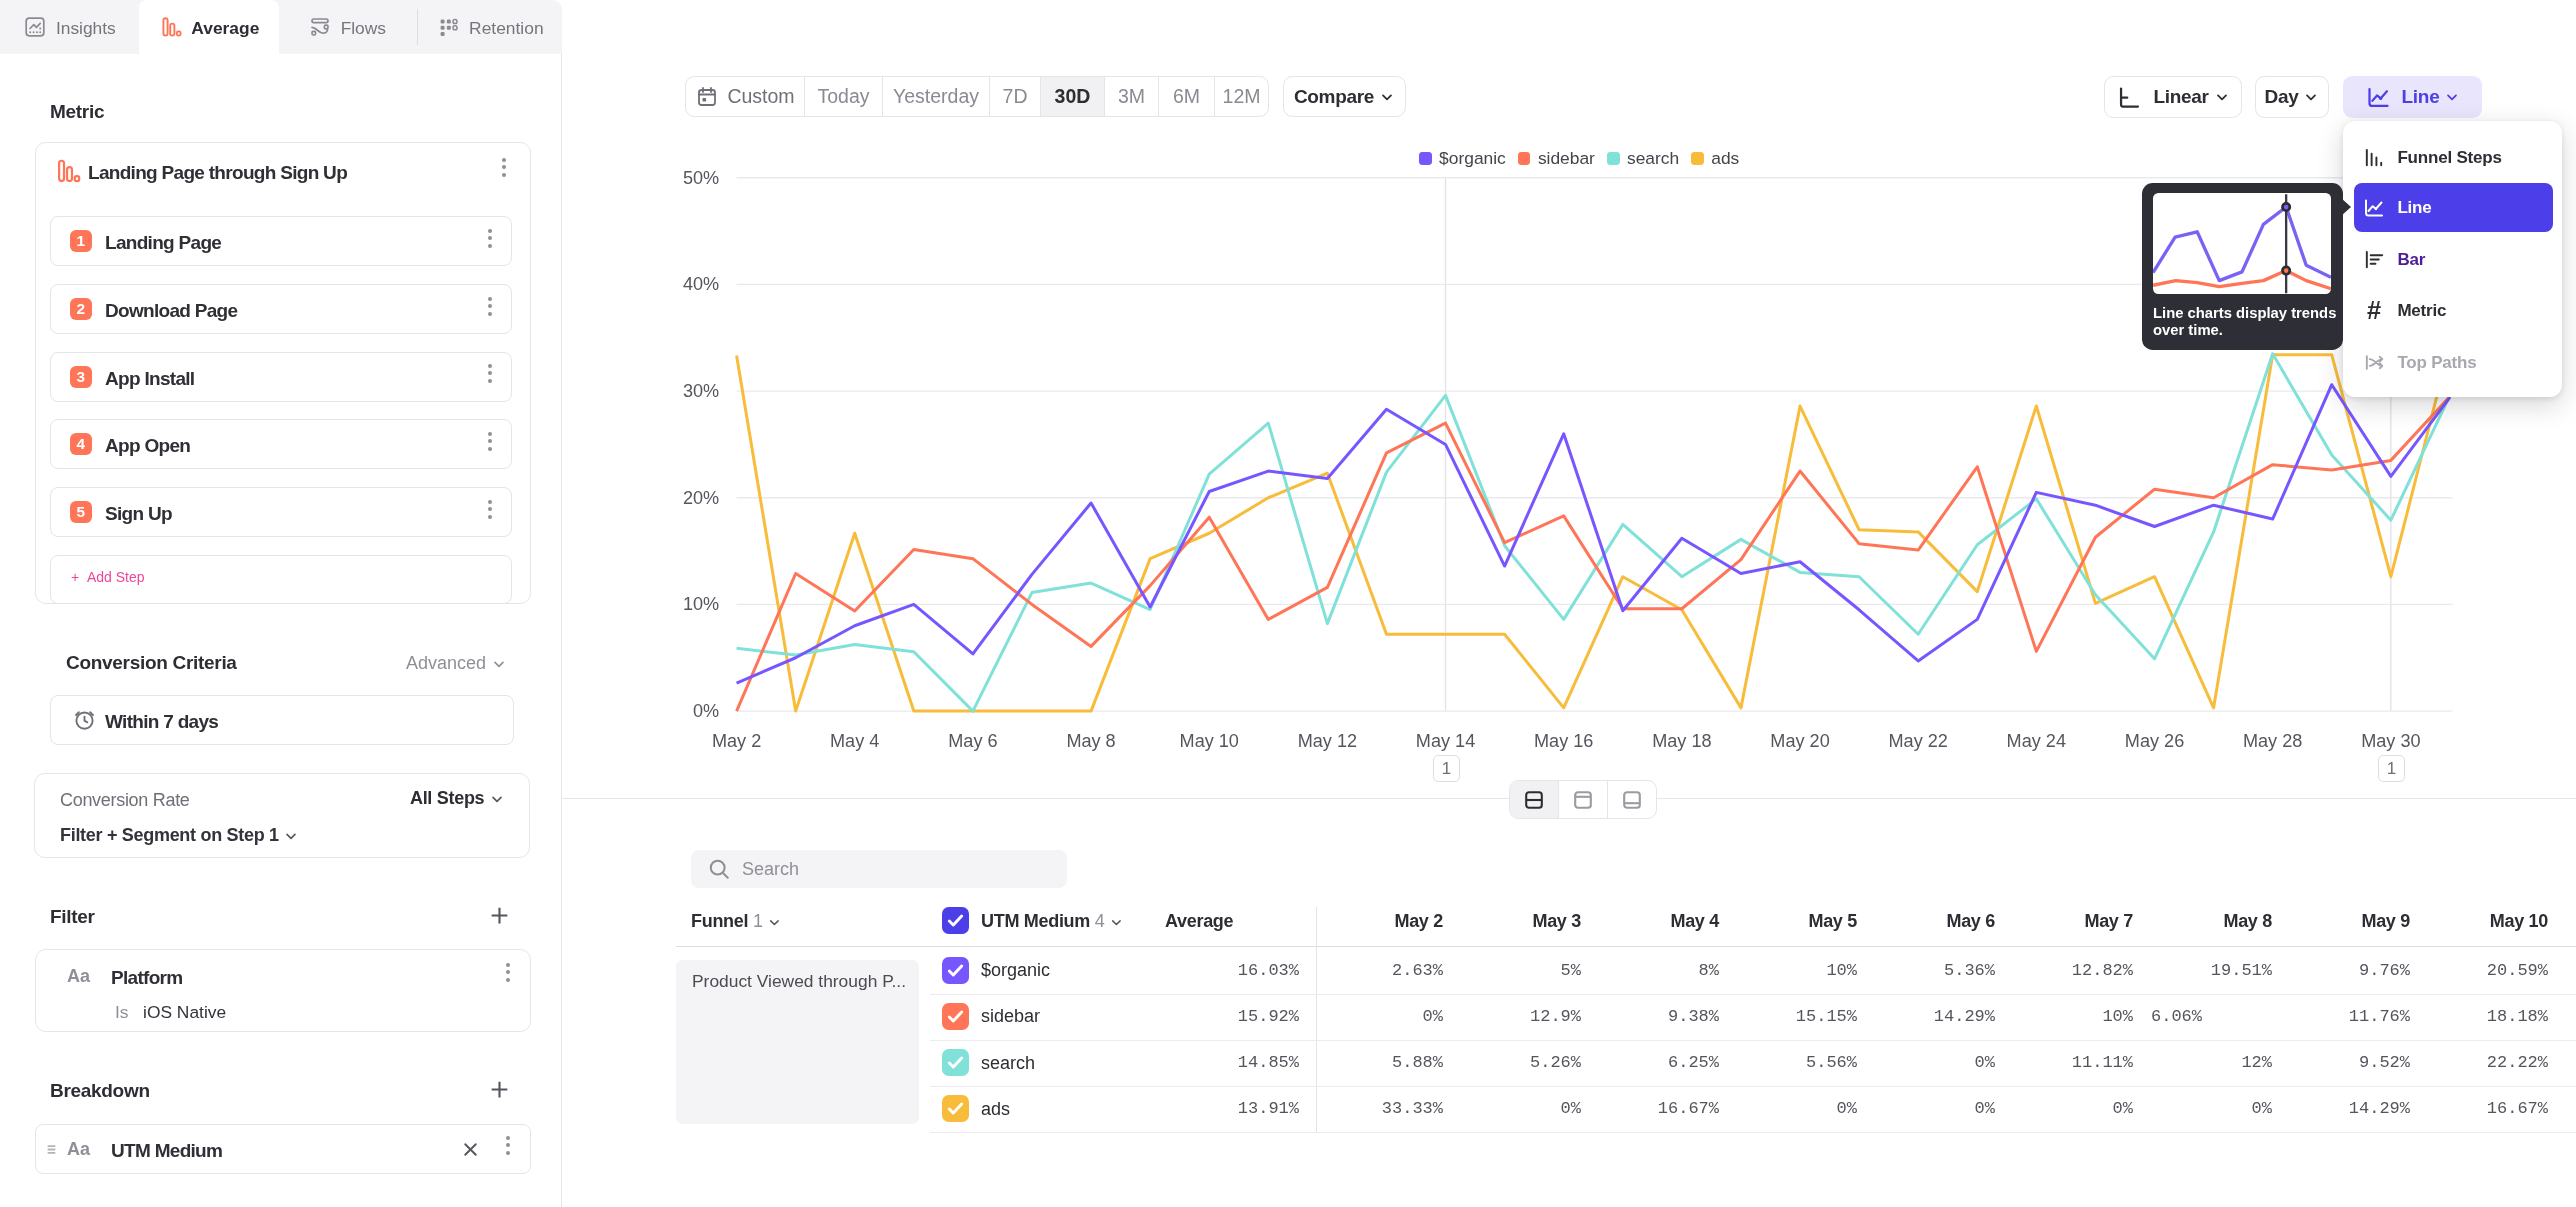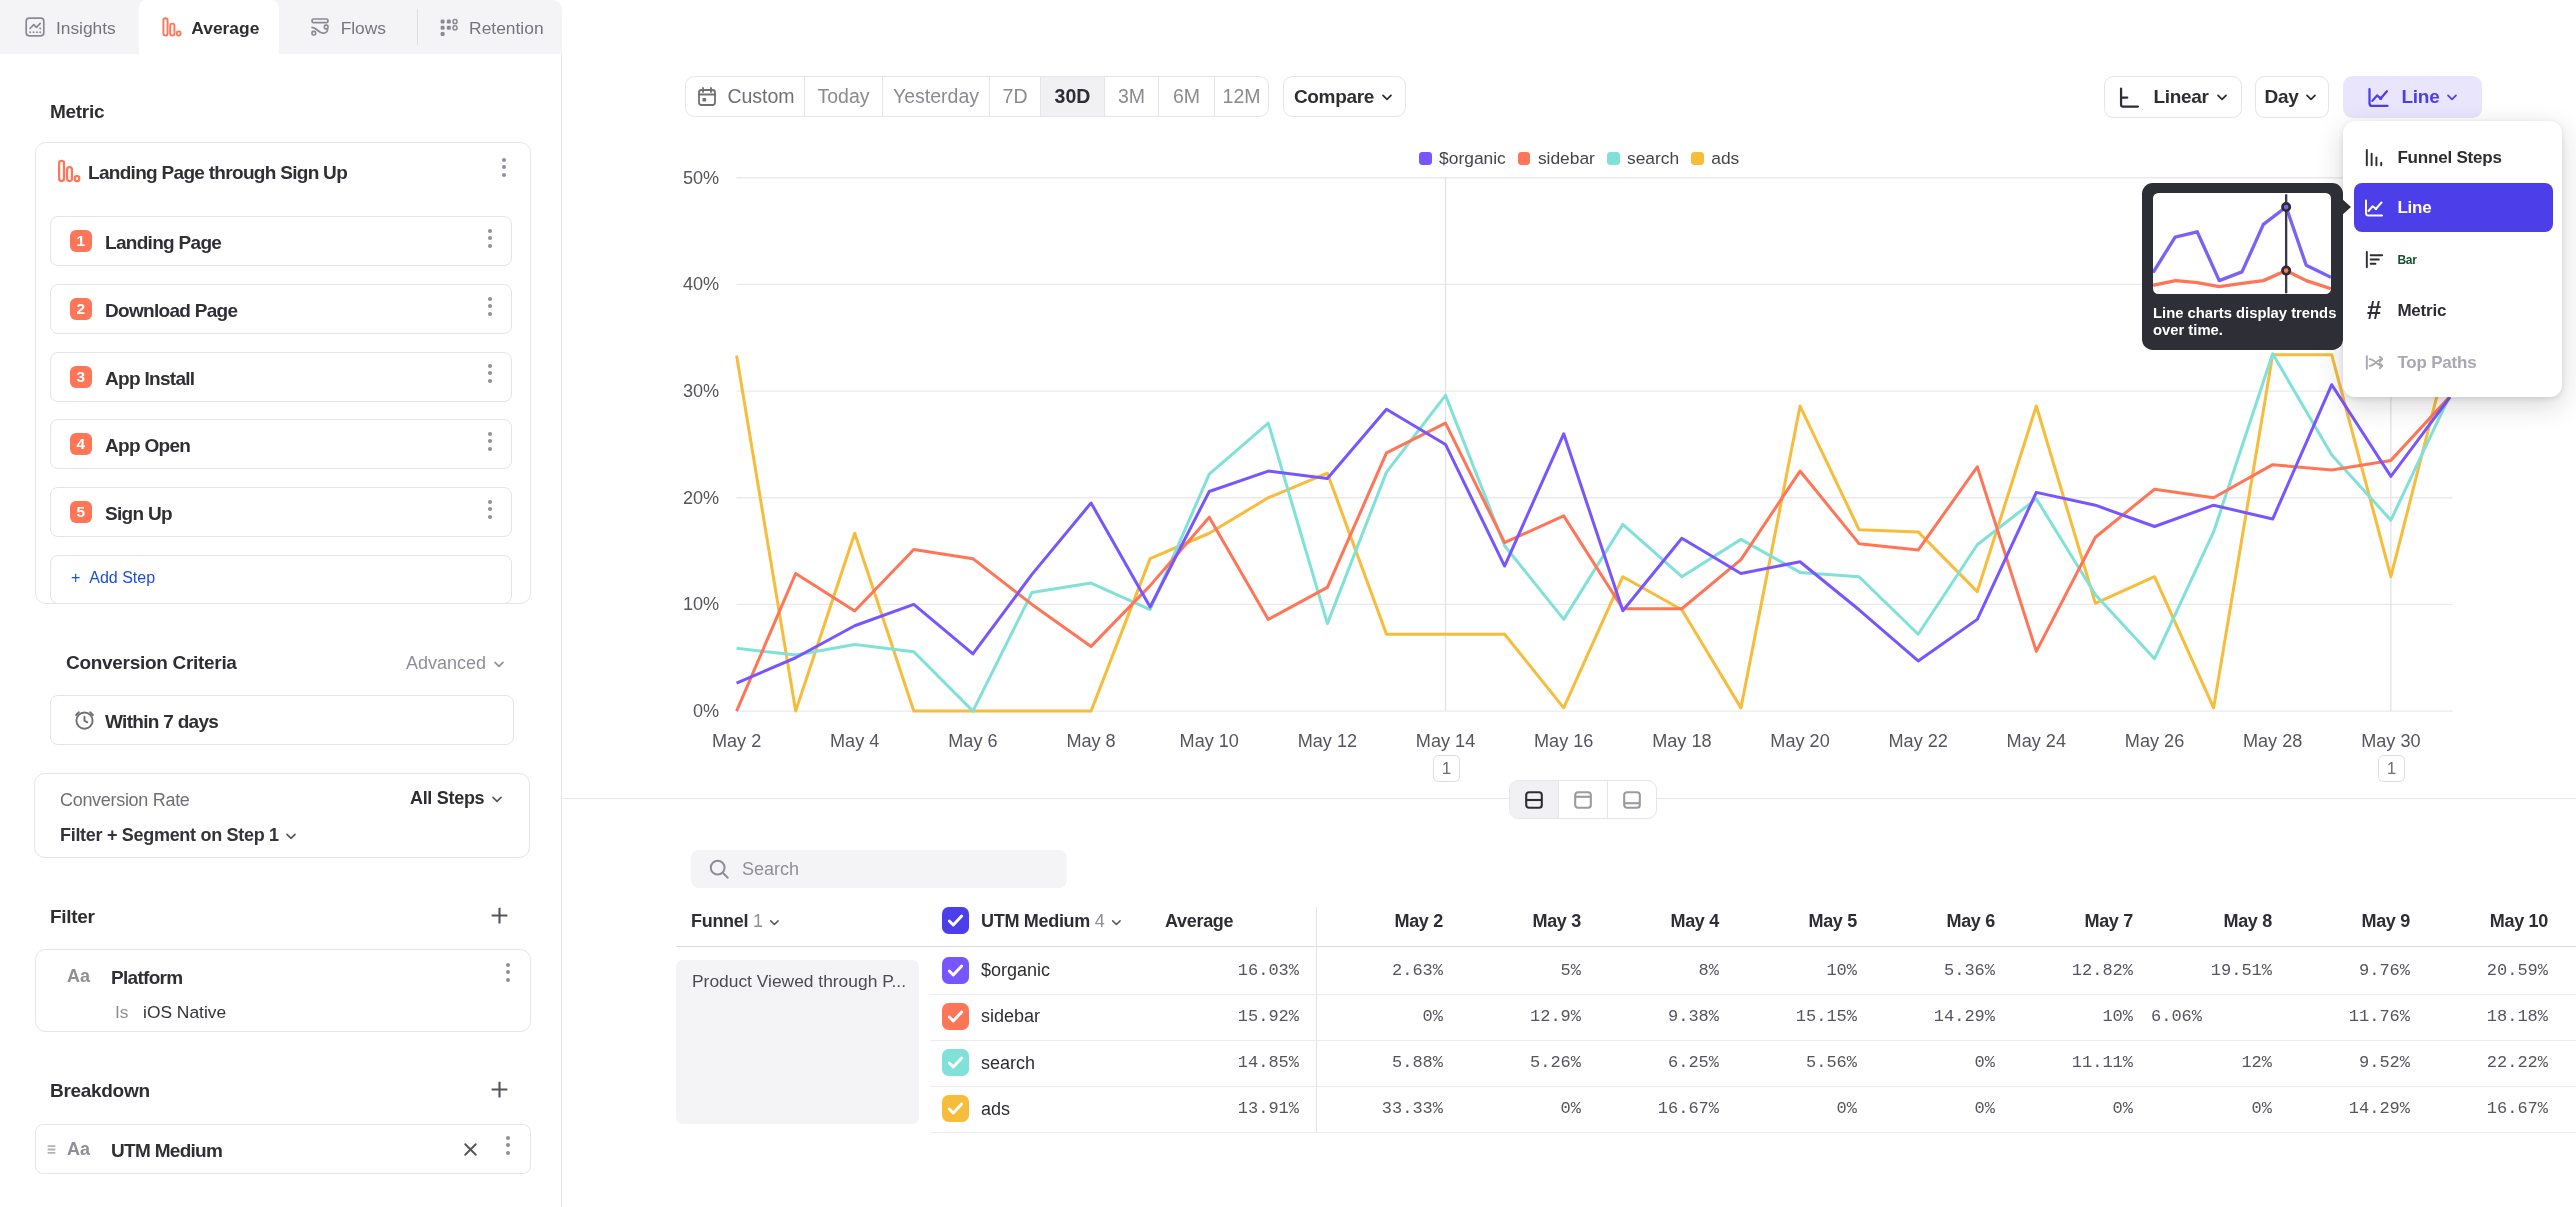--- a/index.html
+++ b/index.html
@@ -101,21 +101,21 @@
 <div class="card" style="left:50px;top:487px;width:462px;height:50px;border-radius:8px"></div>
 <div class="badge" style="left:70px;top:501px">5</div>
 <div class="abs steptx" style="left:105px;top:503px">Sign Up</div>
 <div style="position:absolute;left:488px;top:500px;width:4px">
     <div class="kb" style="background:#8f8f98"></div>
     <div class="kb" style="background:#8f8f98;margin:3.4px 0"></div>
     <div class="kb" style="background:#8f8f98"></div>
   </div>
 
 <div class="card" style="left:50px;top:555px;width:462px;height:49px;border-radius:8px"></div>
-<div class="abs" style="left:71px;top:569px;font-size:16px;color:#1d4ed8">+&nbsp;&nbsp;Add Step</div>
+<div class="abs" style="left:71px;top:569px;font-size:14px;color:#ec4899">+&nbsp;&nbsp;Add Step</div>
 
 <div class="seclab" style="left:66px;top:652px">Conversion Criteria</div>
 <div class="abs" style="left:370px;top:653px;width:137px;text-align:right;font-size:18px;color:#8f8f98">Advanced <svg width="16" height="16" viewBox="0 0 24 24" fill="none" stroke="#8f8f98" stroke-width="2.4" stroke-linecap="round" stroke-linejoin="round" style="vertical-align:middle">
       <path d="M6 9.5l6 6 6-6"></path>
     </svg></div>
 <div class="card" style="left:50px;top:695px;width:464px;height:50px;border-radius:8px"></div>
 <div class="abs" style="left:71px;top:706px"><svg width="27" height="27" viewBox="0 0 24 24" fill="none" stroke="#6f6f78" stroke-width="1.7" stroke-linecap="round">
       <circle cx="12" cy="13" r="7.2"></circle>
       <path d="M12 9.5V13l2.5 1.5"></path>
       <path d="M4.5 8L7 5.5M19.5 8L17 5.5"></path>
@@ -378,21 +378,21 @@
       </svg>
     </span>
     <span style="margin-left:11.4px;font-size:17px;font-weight:700;color:#fff;letter-spacing:-0.2px">Line</span>
   </div>
 <div class="abs" style="left:2362px;top:235px;width:191px;height:49px;display:flex;align-items:center">
     <span style="width:24px;height:24px;display:inline-flex;align-items:center;justify-content:center">
       <svg width="23" height="23" viewBox="0 0 24 24" fill="none" stroke="#2d2d33" stroke-width="2" stroke-linecap="round">
         <path d="M4 4v16M8 7.5h12M8 12h8.5M8 16.5h5"></path>
       </svg>
     </span>
-    <span style="margin-left:11.4px;font-size:12px;font-weight:700;color:#14532d;letter-spacing:-0.2px">Bar</span>
+    <span style="margin-left:11.4px;font-size:17px;font-weight:700;color:#4c1d95;letter-spacing:-0.2px">Bar</span>
   </div>
 <div class="abs" style="left:2362px;top:286px;width:191px;height:49px;display:flex;align-items:center">
     <span style="width:24px;height:24px;display:inline-flex;align-items:center;justify-content:center">
       <span style="font-size:25.5px;font-weight:700;color:#2d2d33">#</span>
     </span>
     <span style="margin-left:11.4px;font-size:17px;font-weight:700;color:#2d2d33;letter-spacing:-0.2px">Metric</span>
   </div>
 <div class="abs" style="left:2362px;top:338px;width:191px;height:49px;display:flex;align-items:center">
     <span style="width:24px;height:24px;display:inline-flex;align-items:center;justify-content:center">
       <svg width="23" height="23" viewBox="0 0 24 24" fill="none" stroke="#a8a8b0" stroke-width="2" stroke-linecap="round" stroke-linejoin="round">

